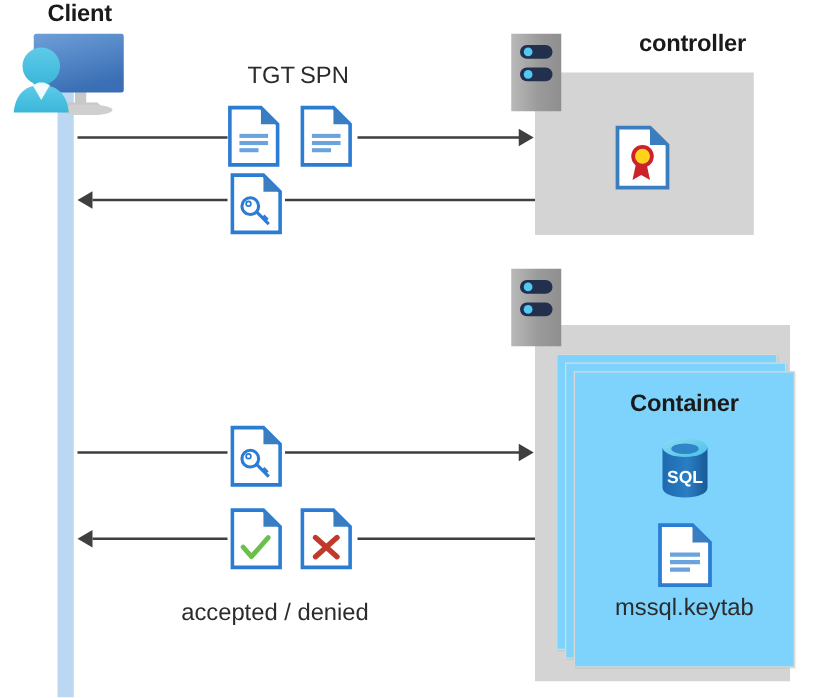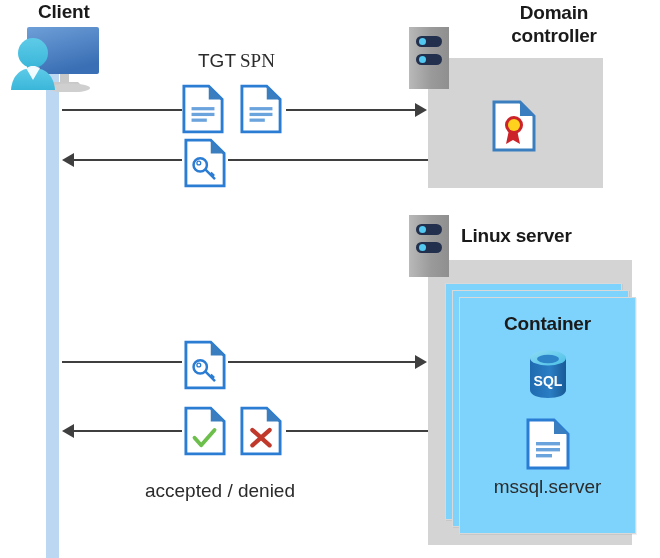--- a/index.html
+++ b/index.html
@@ -109,21 +109,20 @@
 
   <div class="abs server-chip" style="left:409px;top:27px;width:40px;height:62px;">
     <div class="slot" style="top:9px;">
         <div class="led"></div>
       </div>
     <div class="slot" style="top:27px;">
         <div class="led"></div>
       </div>
   </div>
 
-  <div class="abs title-bold center-txt" style="left:459px;top:2px;width:190px;">Domain</div>
   <div class="abs title-bold center-txt" style="left:459px;top:25px;width:190px;">controller</div>
 
   <div class="abs" style="left:492px;top:100px;">
     <svg width="44" height="52" viewBox="0 0 44 52">
       <path d="M2 2 h26 l14 14 v34 h-40 z" fill="#ffffff" stroke="#3a7ebf" stroke-width="3"></path>
       <path d="M28 2 l14 14 h-14 z" fill="#3a7ebf"></path>
       <path d="M17 30 l-3 14 l7 -4 l7 4 l-3 -14 z" fill="#cc2229"></path>
       <circle cx="22" cy="25" r="9" fill="#cc2229"></circle>
       <circle cx="22" cy="25" r="6" fill="#ffd21e"></circle>
     </svg>
@@ -133,21 +132,20 @@
 
   <div class="abs server-chip" style="left:409px;top:215px;width:40px;height:62px;">
     <div class="slot" style="top:9px;">
         <div class="led"></div>
       </div>
     <div class="slot" style="top:27px;">
         <div class="led"></div>
       </div>
   </div>
 
-  <div class="abs title-bold" style="left:461px;top:225px;">Linux server</div>
 
   <div class="abs card" style="left:445px;top:283px;width:175px;height:235px;"></div>
   <div class="abs card" style="left:452px;top:290px;width:175px;height:235px;"></div>
   <div class="abs card" style="left:459px;top:297px;width:175px;height:235px;">
 
     <div class="abs title-bold center-txt" style="left:0;top:15px;width:175px;">Container</div>
 
     <div class="abs" style="left:66px;top:50px;">
       <svg width="44" height="52" viewBox="0 0 44 52">
         <defs>
@@ -171,29 +169,29 @@
     <div class="abs" style="left:66px;top:120px;">
       <svg width="44" height="52" viewBox="0 0 44 52">
         <path d="M2 2 h26 l14 14 v34 h-40 z" fill="#ffffff" stroke="#2b7cd3" stroke-width="3"></path>
         <path d="M28 2 l14 14 h-14 z" fill="#3a7ebf"></path>
         <rect x="10" y="24" width="24" height="3.4" fill="#6ba3dd"></rect>
         <rect x="10" y="30" width="24" height="3.4" fill="#6ba3dd"></rect>
         <rect x="10" y="36" width="16" height="3.4" fill="#6ba3dd"></rect>
       </svg>
     </div>
 
-    <div class="abs label-plain center-txt" style="left:0;top:178px;width:175px;">mssql.server</div>
+    <div class="abs label-plain center-txt" style="left:0;top:178px;width:175px;">mssql.keytab</div>
   </div>
 
   <div class="abs hline" style="left:62px;top:109px;width:120px;"></div>
   <div class="abs hline" style="left:286px;top:109px;width:130px;"></div>
   <div class="abs arrow-r" style="left:415px;top:103px;"></div>
 
   <div class="abs label-plain" style="left:182px;top:50px;margin-left:16px;">TGT</div>
-  <div class="abs label-plain" style="left:240px;top:50px;font-family:Liberation Serif, serif;">SPN</div>
+  <div class="abs label-plain" style="left:240px;top:50px;">SPN</div>
 
   <div class="abs" style="left:182px;top:84px;">
     <svg width="42" height="50" viewBox="0 0 44 52">
       <path d="M2 2 h26 l14 14 v34 h-40 z" fill="#ffffff" stroke="#2b7cd3" stroke-width="3"></path>
       <path d="M28 2 l14 14 h-14 z" fill="#3a7ebf"></path>
       <rect x="10" y="24" width="24" height="3.4" fill="#6ba3dd"></rect>
       <rect x="10" y="30" width="24" height="3.4" fill="#6ba3dd"></rect>
       <rect x="10" y="36" width="16" height="3.4" fill="#6ba3dd"></rect>
     </svg>
   </div>

